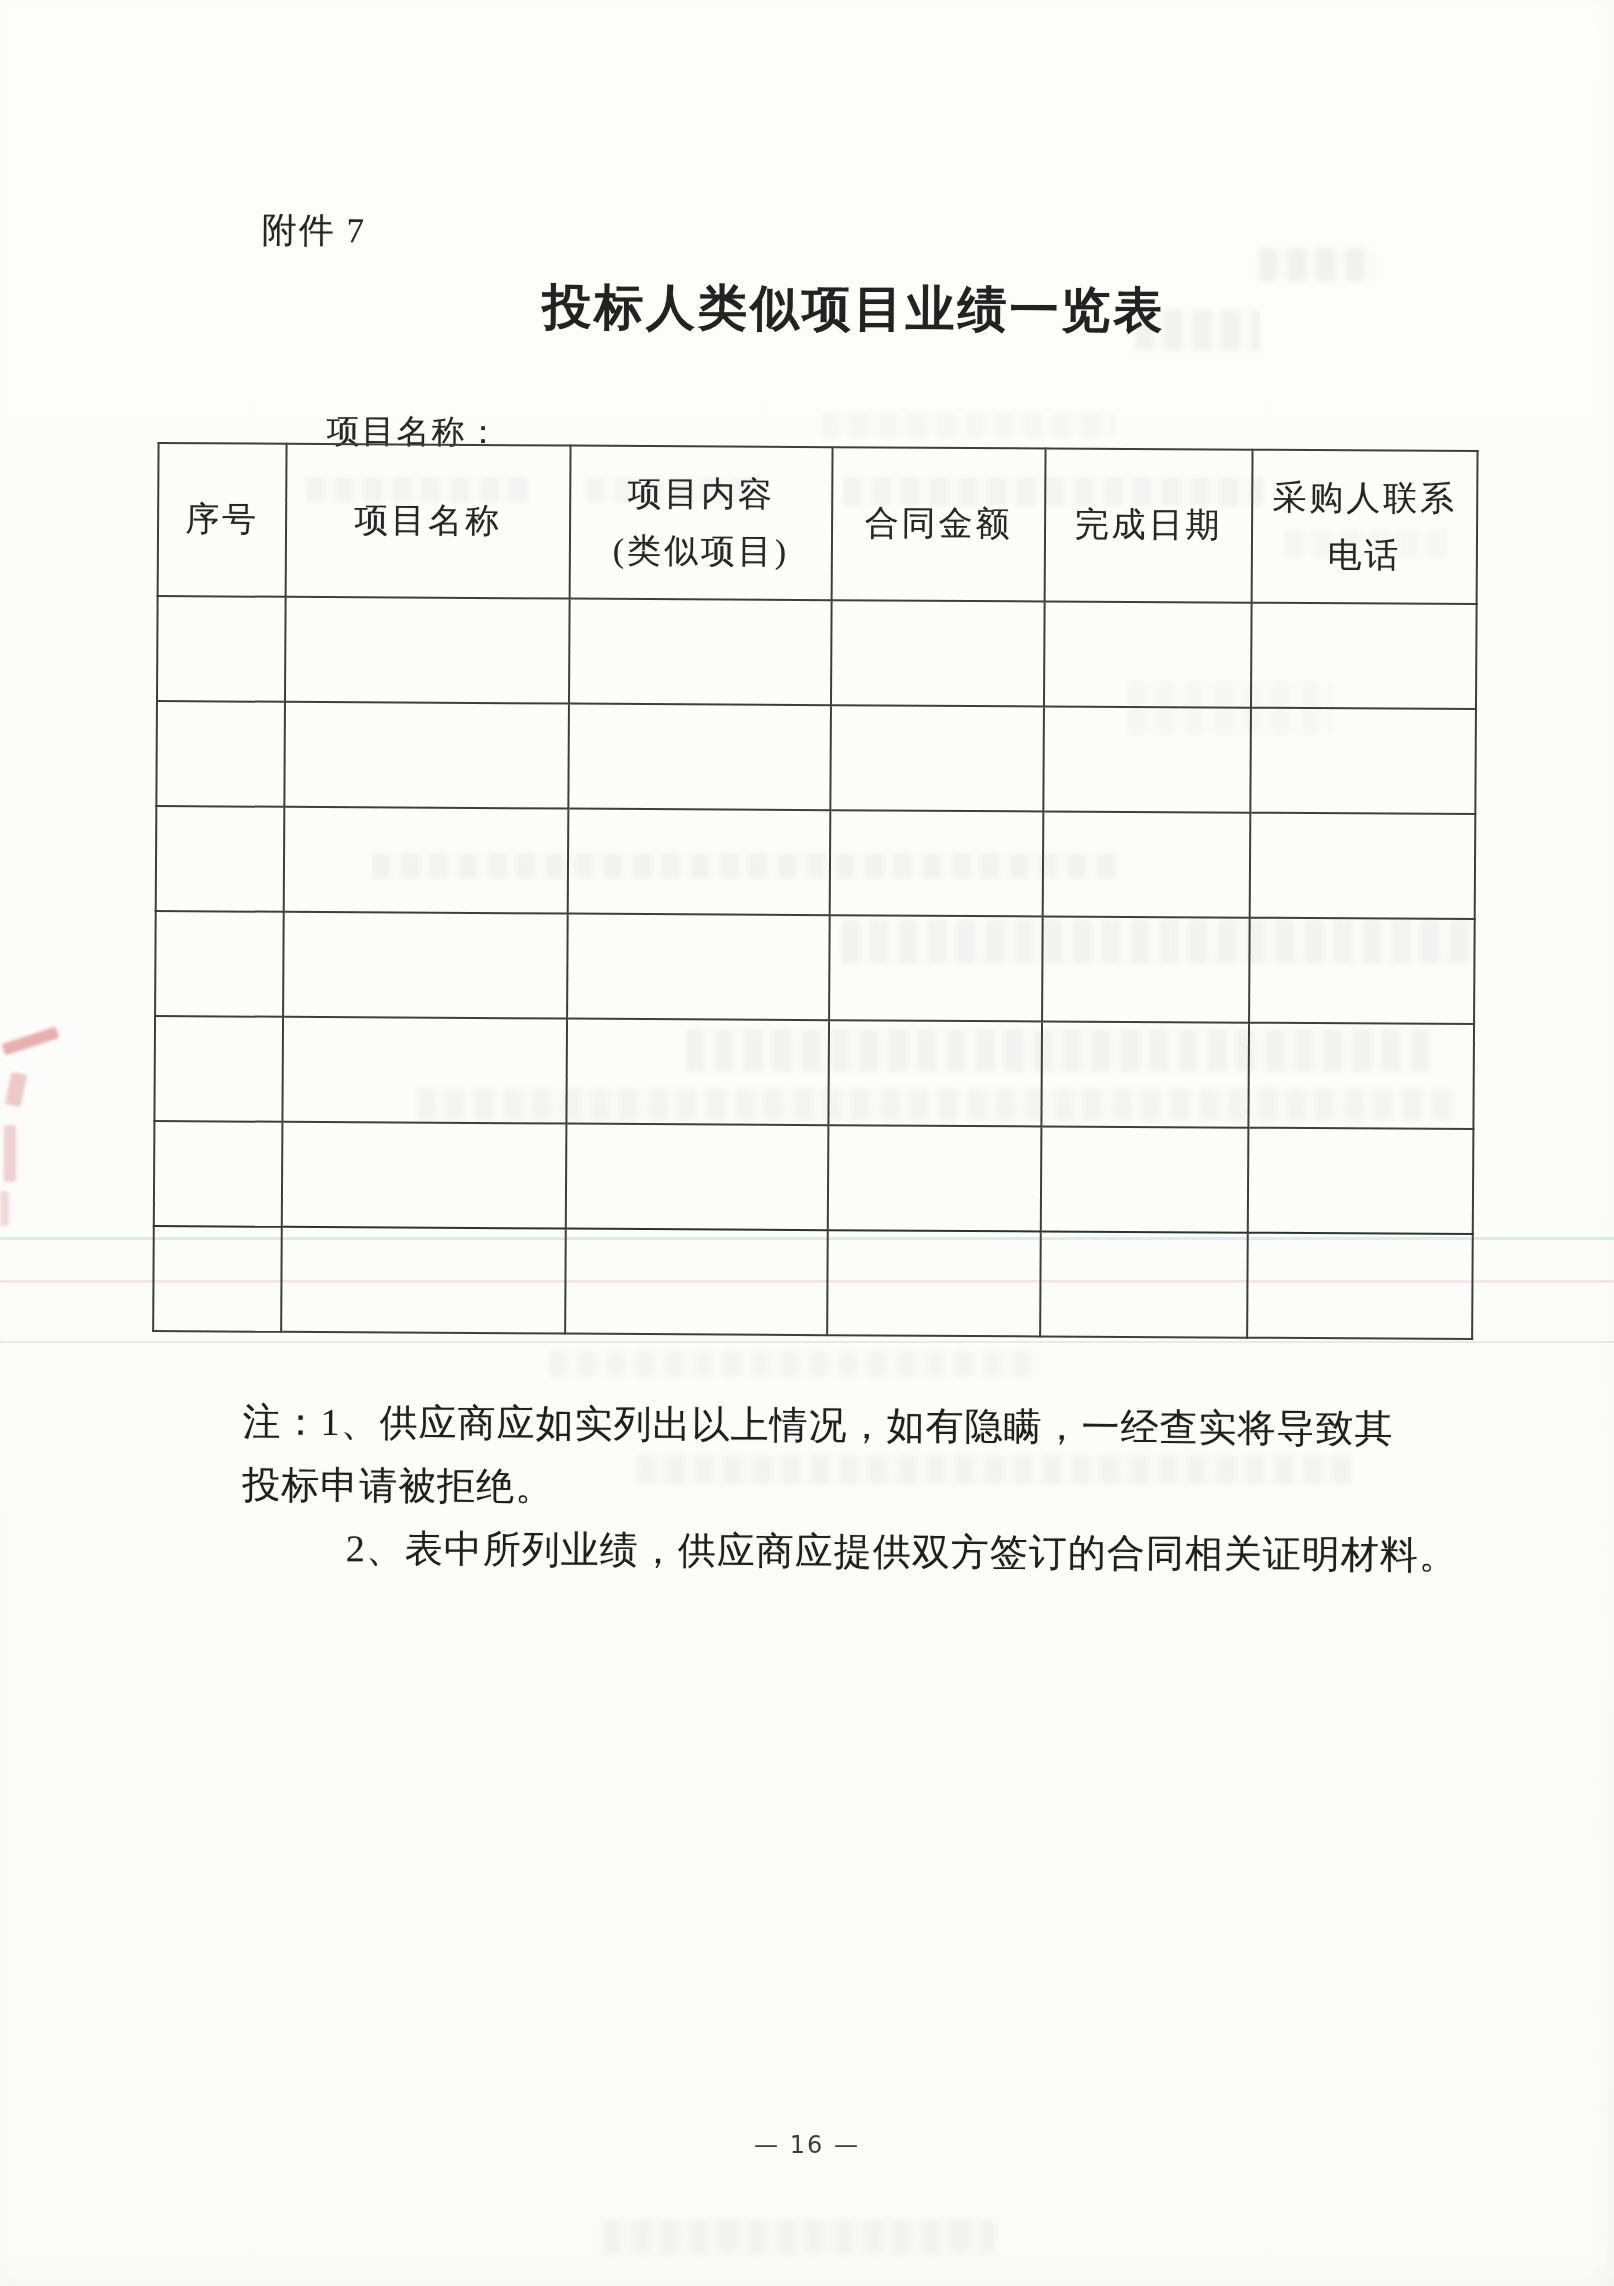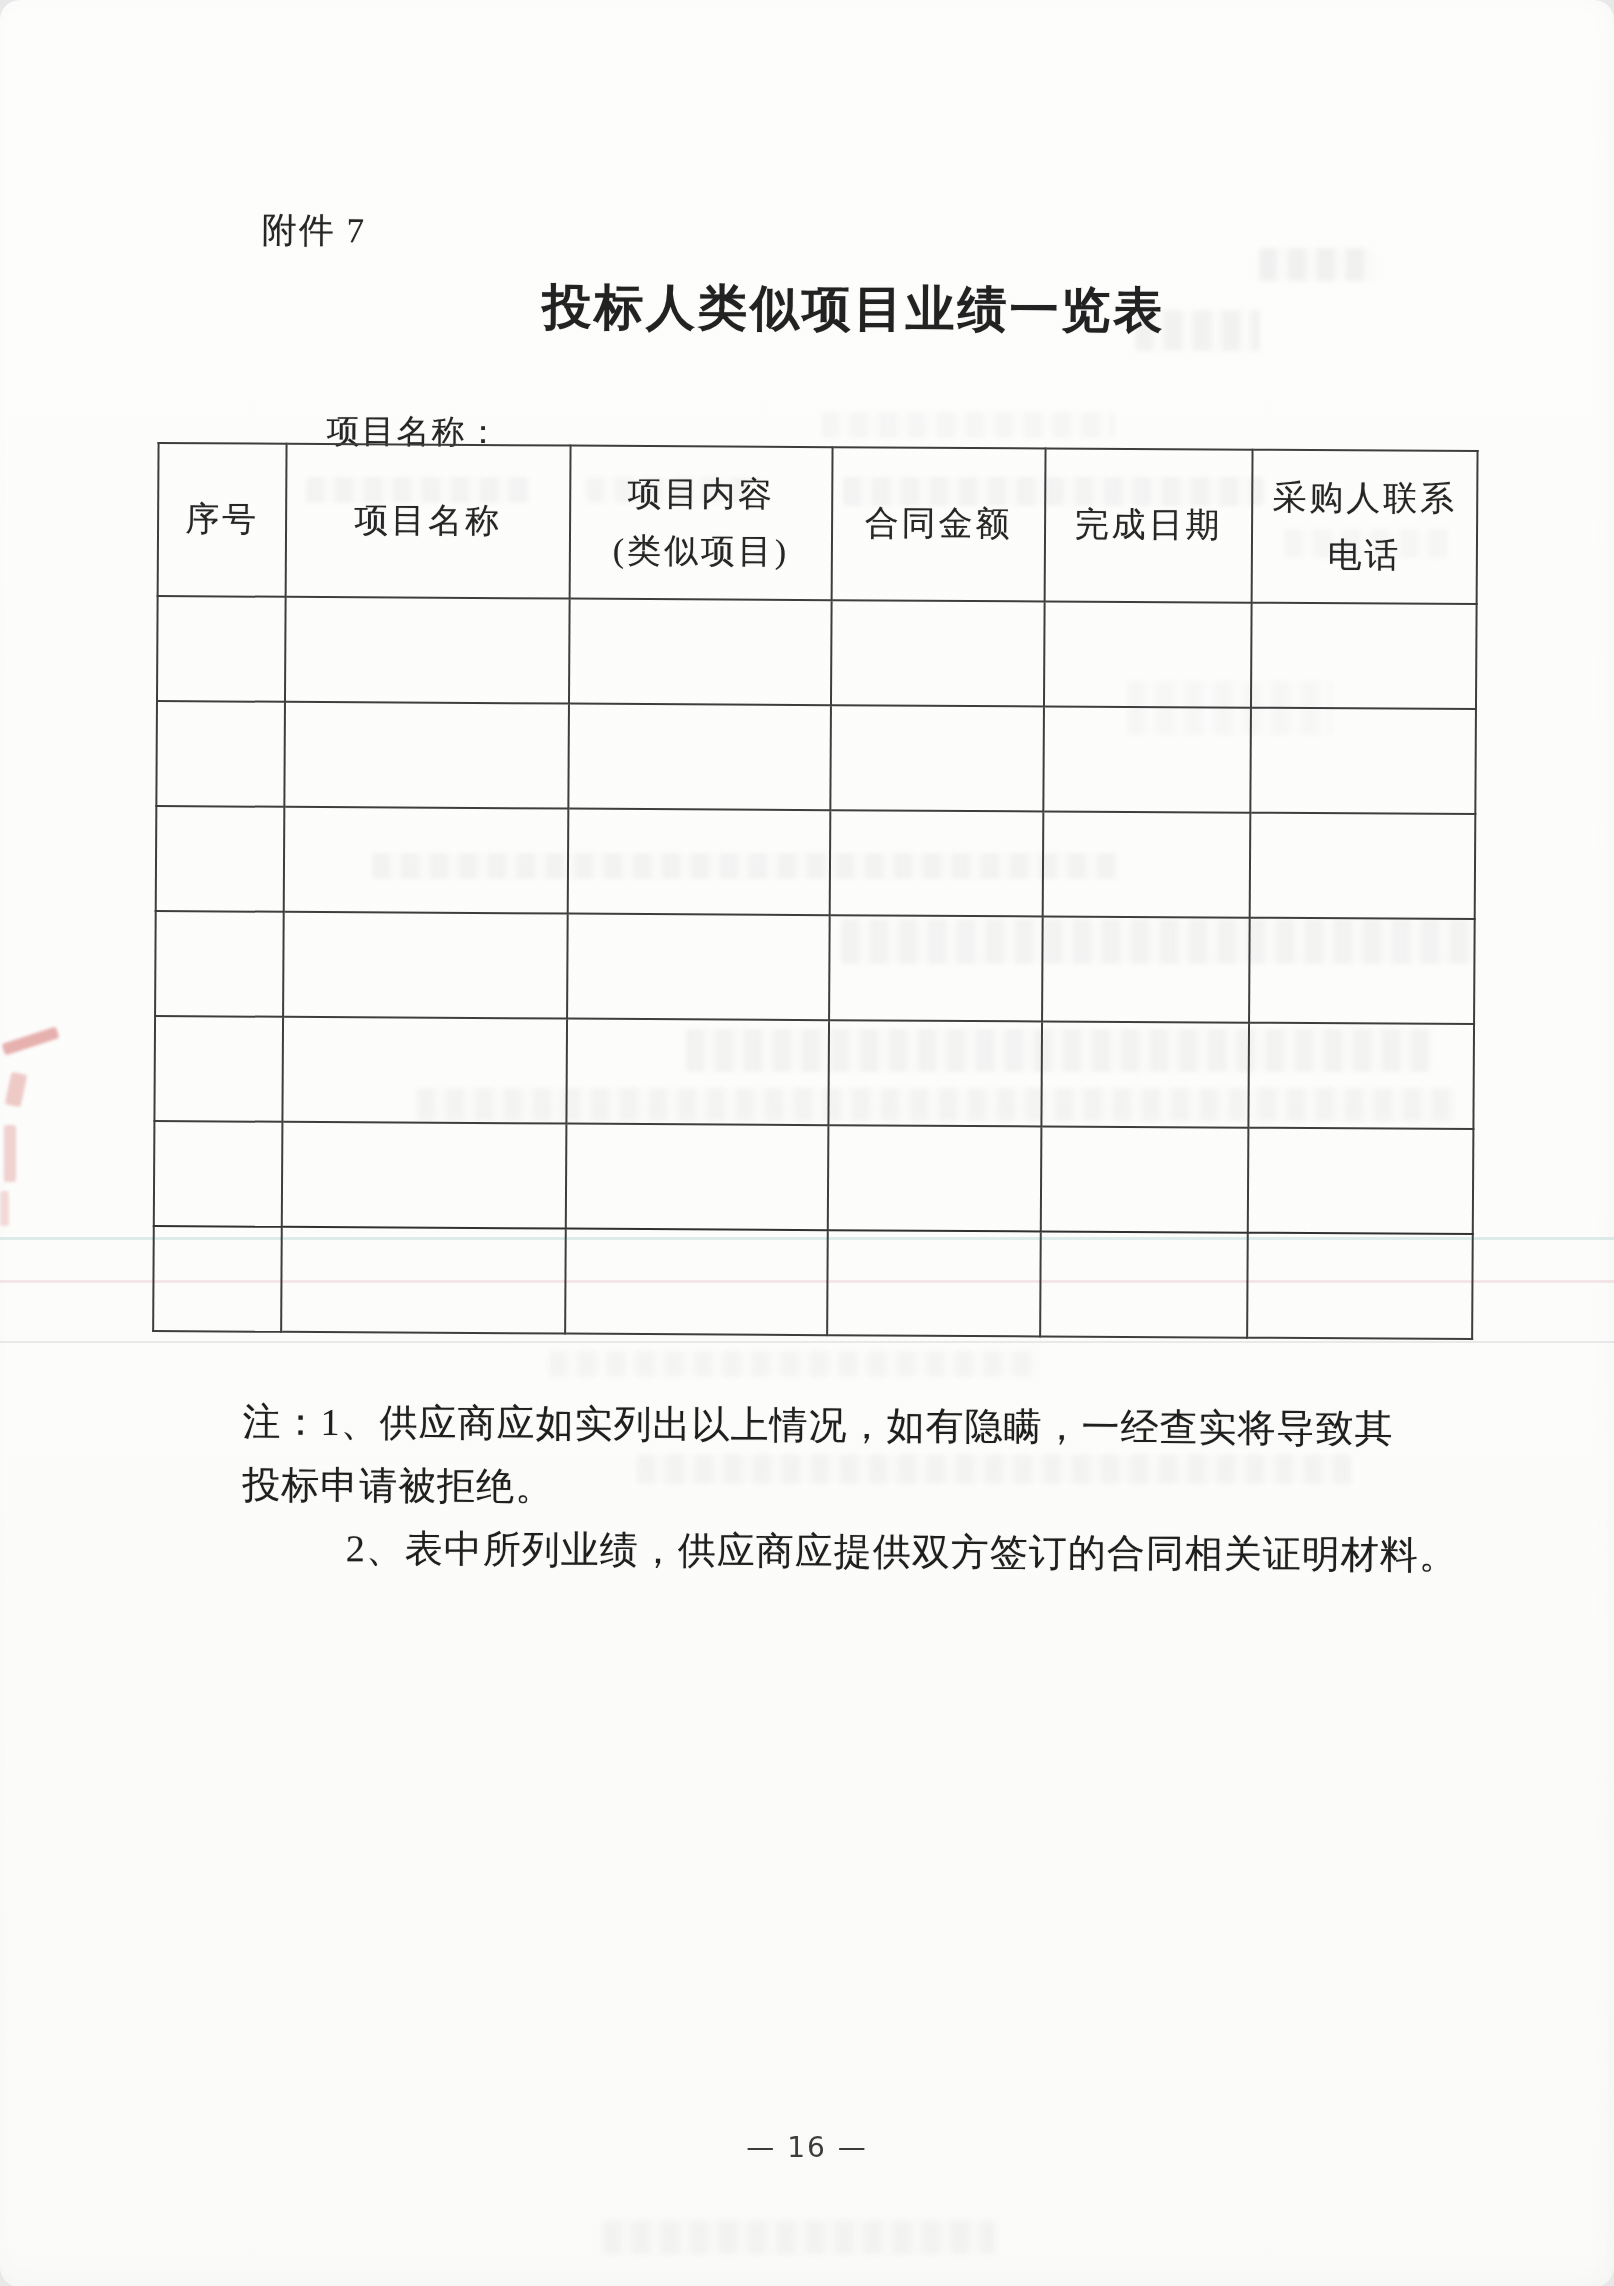--- a/index.html
+++ b/index.html
@@ -5,21 +5,20 @@
   html,body{margin:0;padding:0;background:#e8e8e8;}
   .sheet{
     position:relative;
     width:1614px;height:2287px;
     margin:0 auto;
     background:linear-gradient(180deg,#fdfdfc 0%,#fcfcfb 60%,#fafaf8 100%);
     overflow:hidden;
     font-family:"Liberation Serif","DejaVu Serif",serif;
     color:#262626;
     box-shadow:inset -7.8px 0 23.5px rgba(0,0,0,0.015), inset 0 -9.8px 27.4px rgba(0,0,0,0.012);
-    border-radius:20px;
   }
   
   .artifacts{position:absolute;inset:0;z-index:0;}
   .ghost{
     position:absolute;border-radius:3.9px;filter:blur(2.9px);
     background:repeating-linear-gradient(90deg,
       rgba(105,105,112,0.13) 0 17.6px,
       rgba(105,105,112,0.03) 17.6px 29px);
   }
   .streak{position:absolute;left:0;width:100%;filter:blur(0.6px);}
@@ -60,21 +59,21 @@
     position:absolute;left:245px;top:1394px;width:1186px;
     font-size:38px;line-height:63px;letter-spacing:1px;
     color:#1f1f1f;
   }
   .note-line{white-space:nowrap;}
   .note-indent{padding-left:104px;}
   .page-number{
     position:absolute;left:0;right:0;top:2131px;
     text-align:center;
     font-family:"DejaVu Sans","Liberation Sans",sans-serif;
-    font-size:28px;letter-spacing:2px;color:#3c3c3c;
+    font-size:24px;letter-spacing:2px;color:#3c3c3c;
   }
 </style>
 </head>
 <body>
 
 <div class="sheet">
 
   <div class="artifacts">
     <div class="ghost" style="left:1259px;top:248px;width:116px;height:33px;opacity:.65"></div>
     <div class="ghost" style="left:1135px;top:310px;width:125px;height:41px;opacity:.55"></div>

